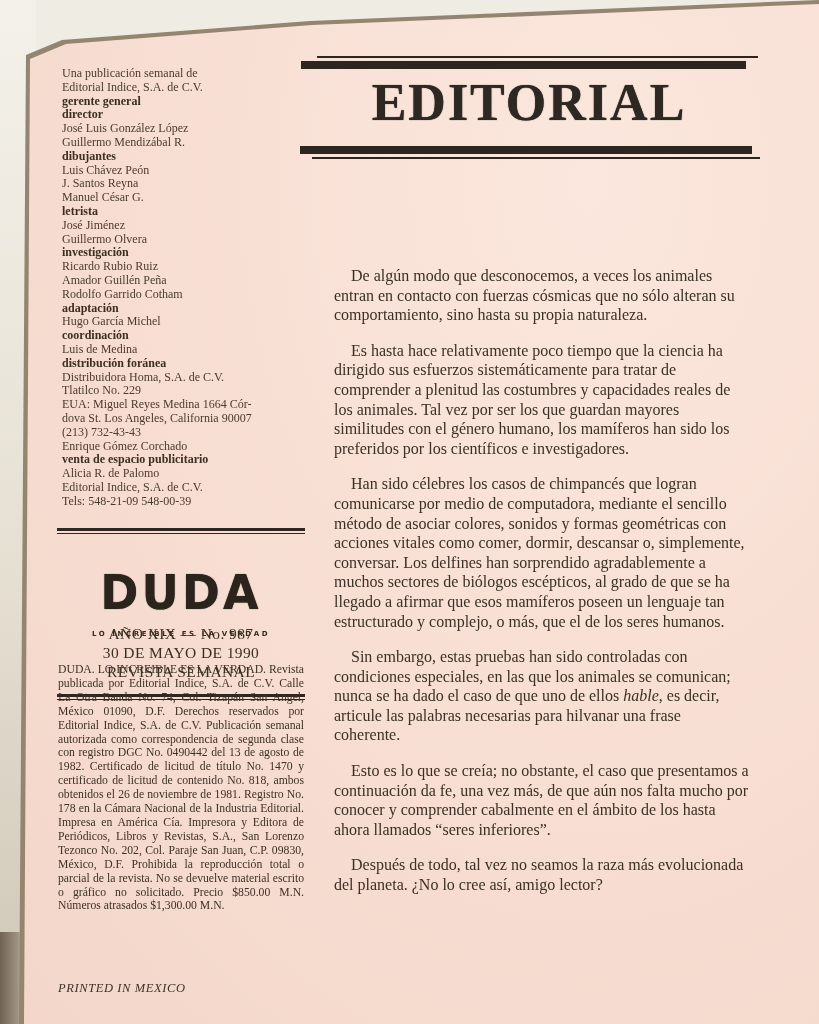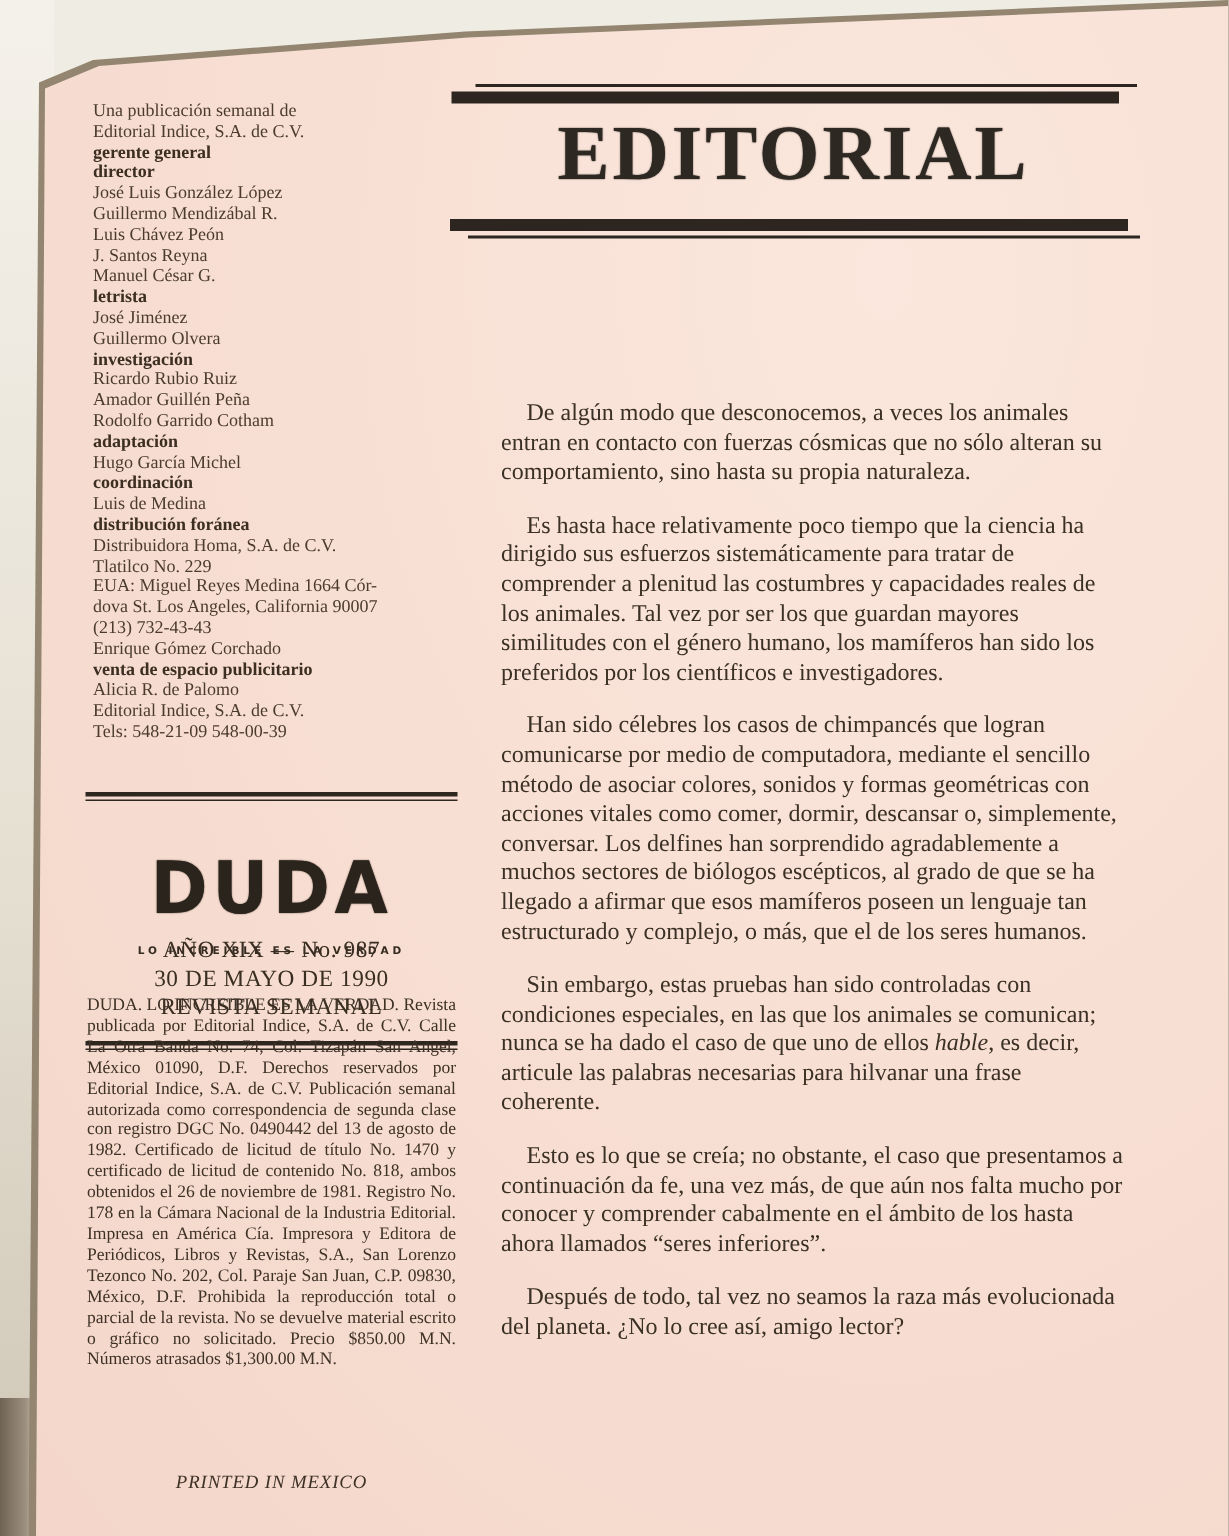--- a/index.html
+++ b/index.html
@@ -48,21 +48,21 @@
   }
   .issue-block {
     position:absolute; left:57px; top:624px; width:248px; text-align:center;
     font-size:15.5px; line-height:19px; letter-spacing:.4px; color:#3a2e23;
   }
   .legal {
     position:absolute; left:58px; top:663px; width:246px;
     font-size:11.7px; line-height:13.9px; text-align:justify; color:#3e3126;
   }
   .printed {
-    position:absolute; left:58px; top:981px; width:246px; text-align:center;
+    position:absolute; left:58px; top:981px; width:246px; text-align:left;
     font-style:italic; font-size:12.5px; letter-spacing:.6px; color:#3e3126;
   }
   
   .ed-rule-top { position:absolute; left:301px; top:56px; width:457px; }
   .ed-rule-top .thin  { height:2px; background:#2d2620; margin-left:16px; }
   .ed-rule-top .thick { height:8px; background:#2d2620; margin-top:3px; margin-right:12px; }
   .ed-title {
     position:absolute; left:300px; top:74px; width:458px; margin:0;
     text-align:center; font-family:Liberation Serif, serif; font-weight:900;
     font-size:52px; line-height:58px; letter-spacing:2px; color:#2e2822;
@@ -87,20 +87,21 @@
 
 <div class="page">
 
   <div class="masthead">
       <div class="m-line">Una publicación semanal de</div>
       <div class="m-line">Editorial Indice, S.A. de C.V.</div>
       <div class="m-line m-bold">gerente general</div>
       <div class="m-line m-bold">director</div>
       <div class="m-line">José Luis González López</div>
       <div class="m-line">Guillermo Mendizábal R.</div>
+      <div class="m-line m-bold">dibujantes</div>
       <div class="m-line">Luis Chávez Peón</div>
       <div class="m-line">J. Santos Reyna</div>
       <div class="m-line">Manuel César G.</div>
       <div class="m-line m-bold">letrista</div>
       <div class="m-line">José Jiménez</div>
       <div class="m-line">Guillermo Olvera</div>
       <div class="m-line m-bold">investigación</div>
       <div class="m-line">Ricardo Rubio Ruiz</div>
       <div class="m-line">Amador Guillén Peña</div>
       <div class="m-line">Rodolfo Garrido Cotham</div>

